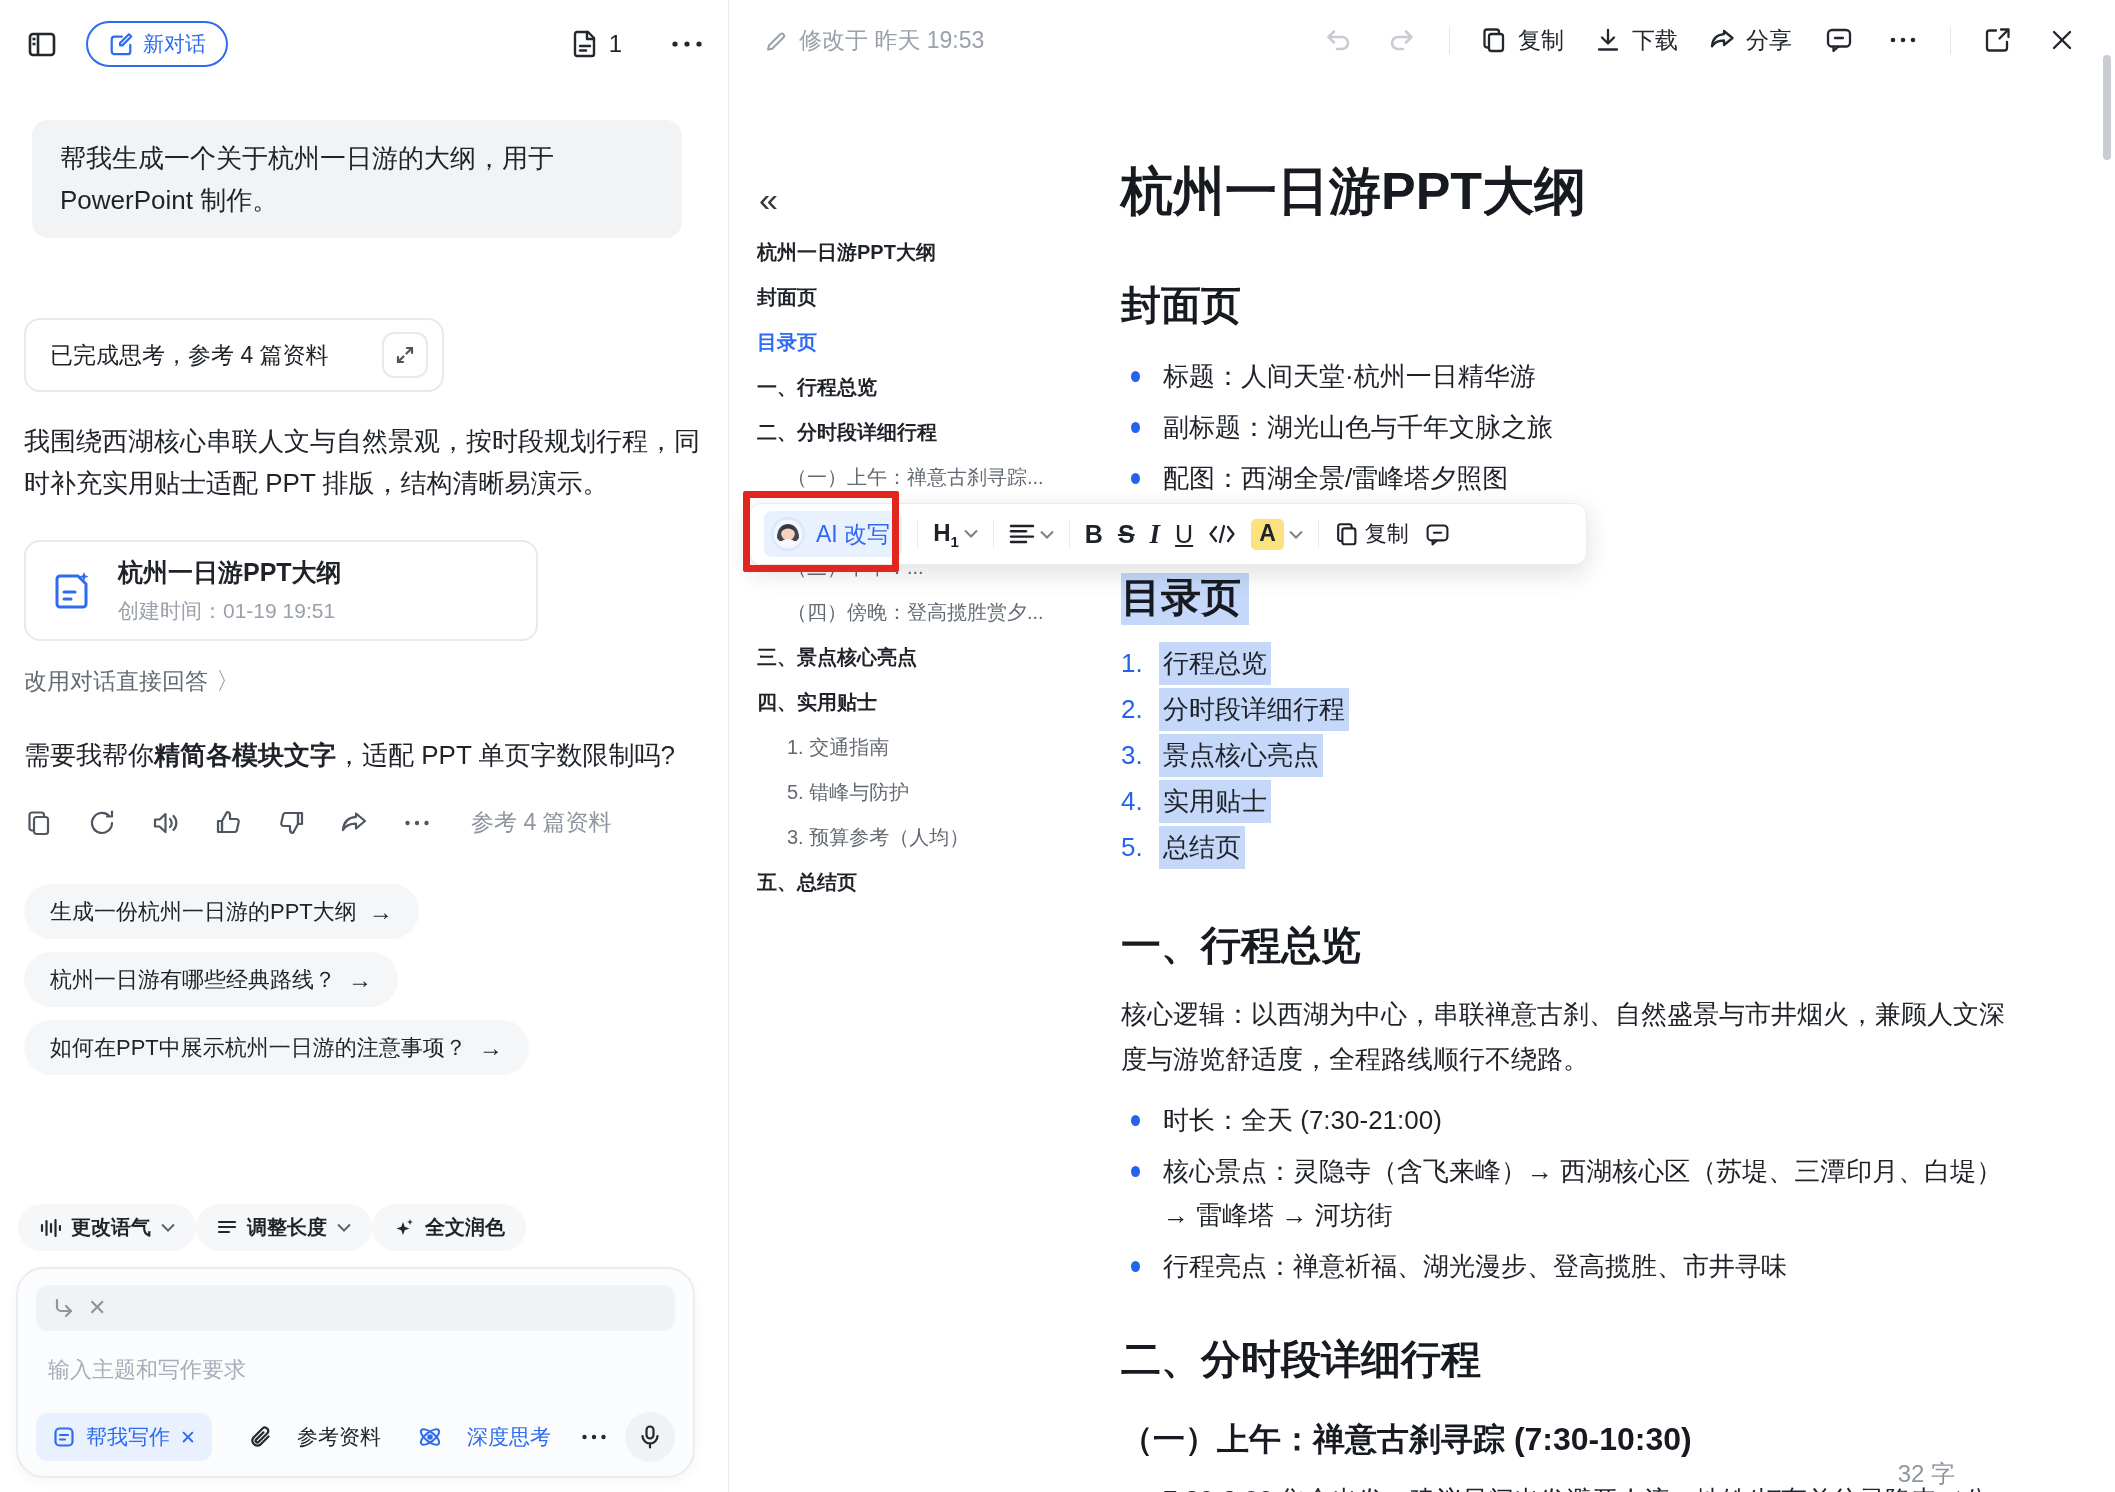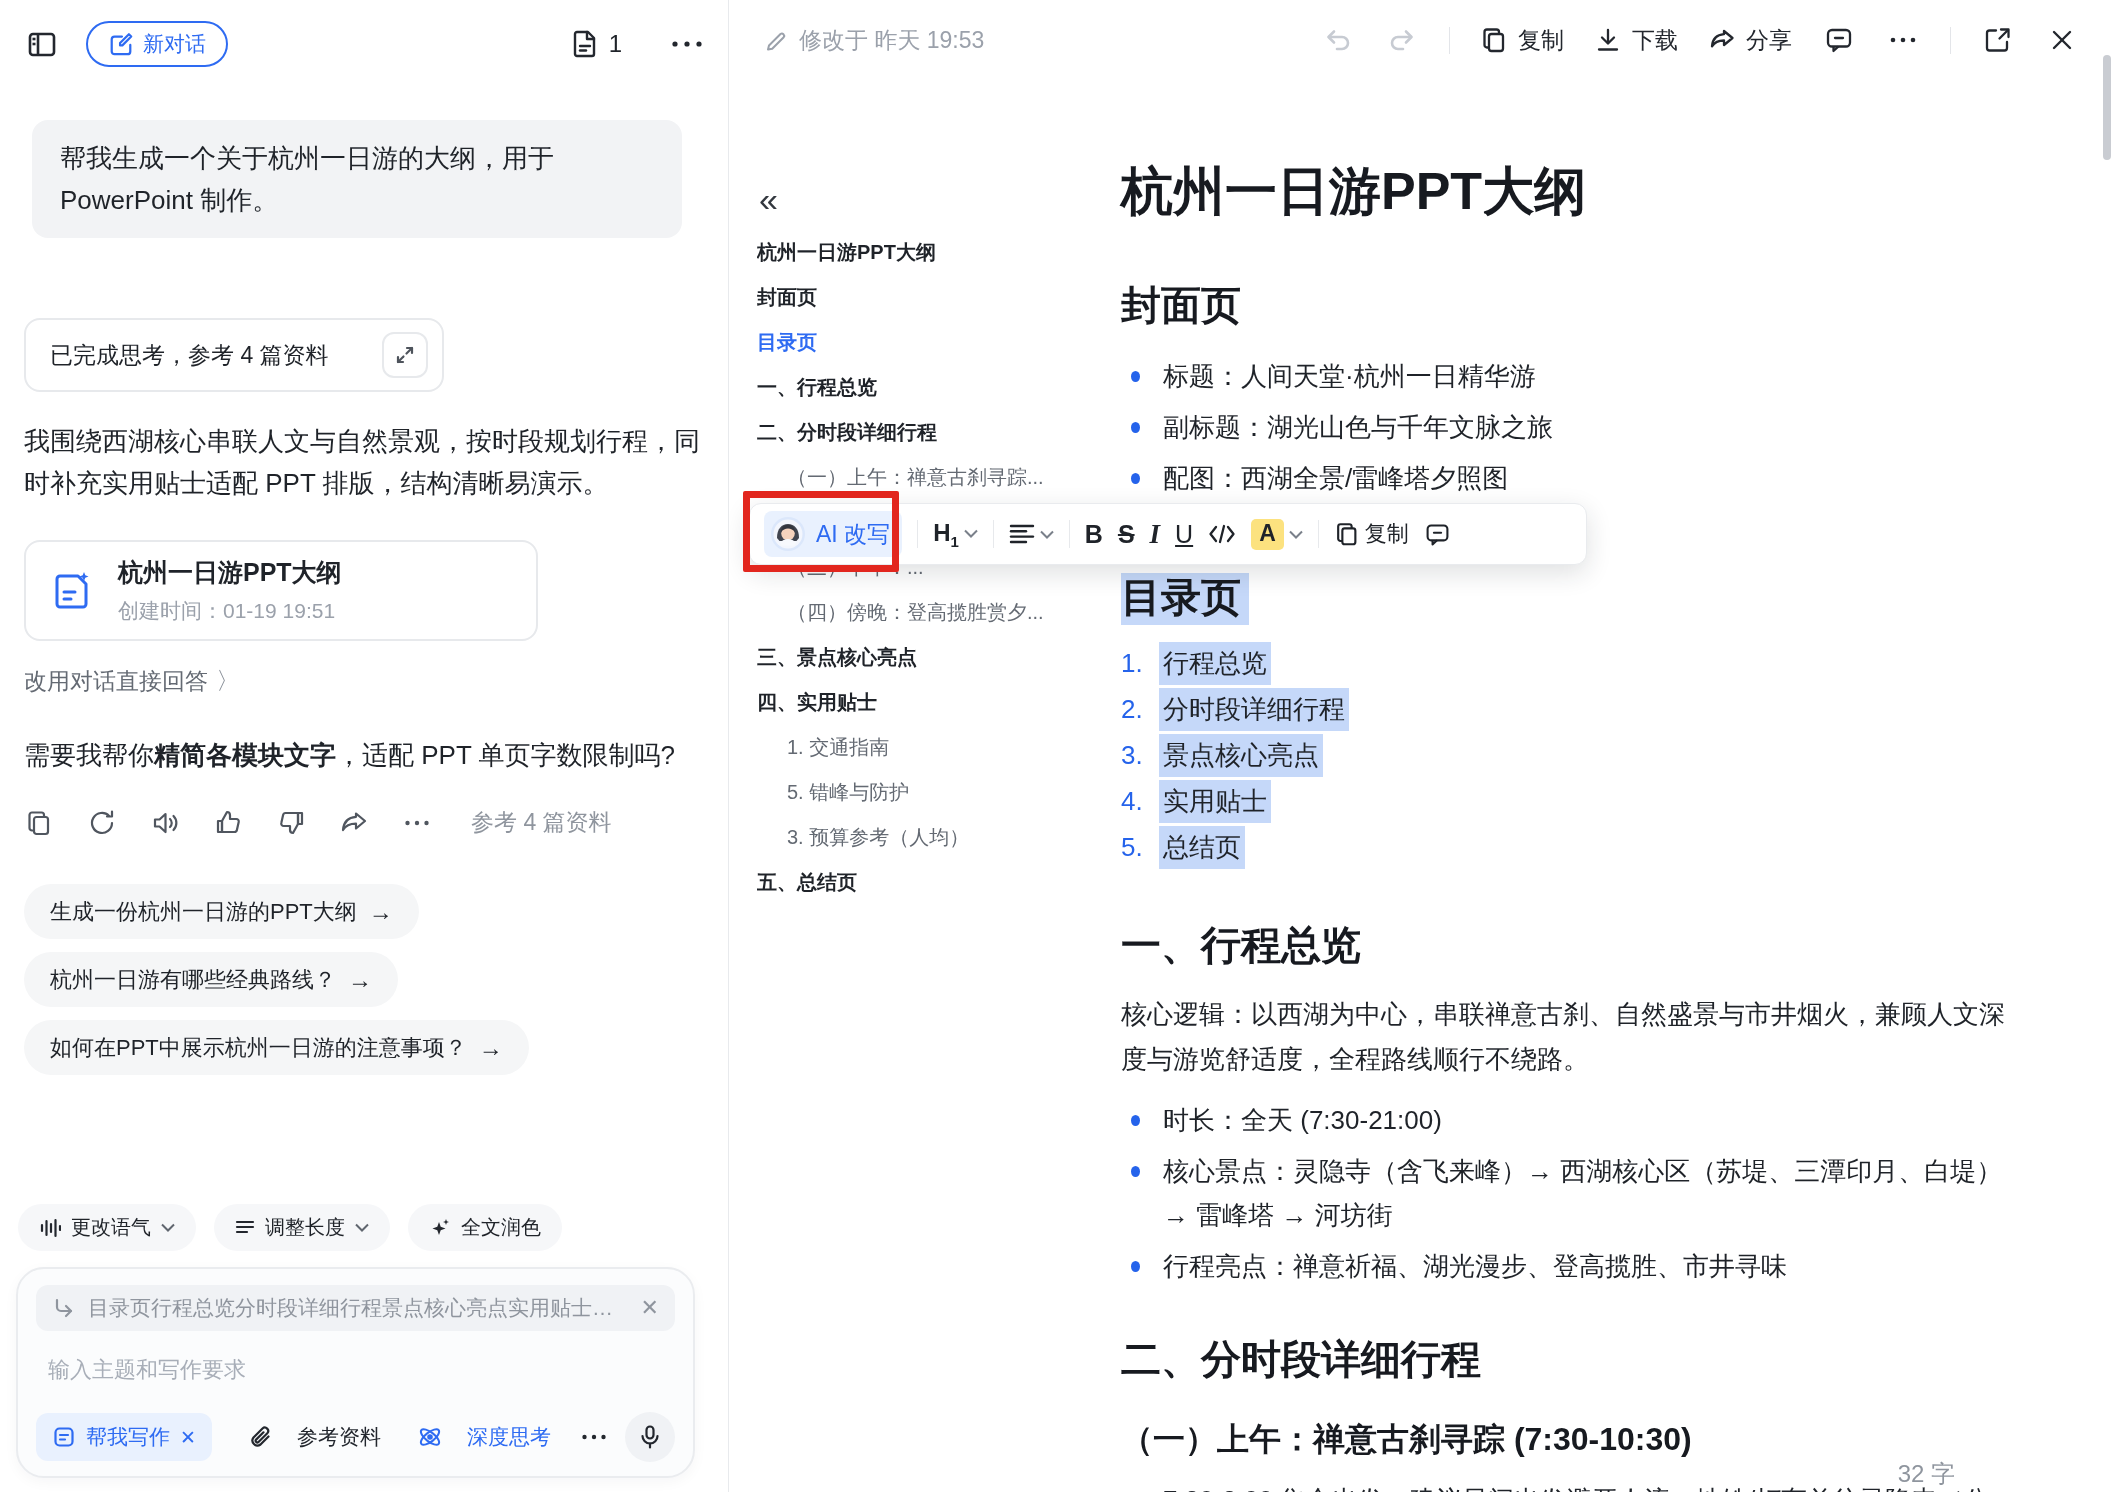--- a/index.html
+++ b/index.html
@@ -37,21 +37,21 @@
 
   .msg-actions { margin-top:32px; display:flex; align-items:center; gap:33px; }
   .msg-action { width:30px; height:30px; display:flex; align-items:center; justify-content:center; cursor:pointer; }
   .refs-label { font-size:23px; color:#8f959e; margin-left:6px; cursor:pointer; }
 
   .suggestions { margin-top:46px; }
   .suggestion-chip { display:flex; width:fit-content; align-items:center; gap:12px; background:#f5f6f7; border-radius:28px; height:55px; padding:0 26px; font-size:22px; color:#1f2329; margin-bottom:13px; cursor:pointer; }
   .chip-arrow { font-size:24px; }
 
   .chat-bottom { position:absolute; left:16px; right:33px; bottom:14px; }
-  .quick-actions { display:flex; gap:18px; margin-left:2px; }
+  .quick-actions { display:flex; gap:0; margin-left:2px;font-weight:bold; }
   .quick-pill { display:flex; align-items:center; gap:10px; height:47px; padding:0 21px; background:#f6f7f9; border-radius:24px; font-size:20px; color:#1f2329; cursor:pointer; }
   .pill-chevron { color:#60666f; }
 
   .composer { margin-top:16px; background:#fbfcfd; border:2px solid #eaecef; border-radius:28px; height:211px; padding:16px 18px 14px 18px; position:relative; box-shadow:0 4px 14px rgba(31,35,41,.04); }
   .quote-chip { display:flex; align-items:center; gap:12px; background:#f0f2f5; border-radius:12px; height:46px; padding:0 16px; color:#8f959e; font-size:21px; }
   .quote-text { flex:1; white-space:nowrap; overflow:hidden; text-overflow:ellipsis; }
   .quote-close { font-size:22px; color:#8f959e; cursor:pointer; }
   .composer-placeholder { margin:24px 0 0 12px; font-size:22px; color:#a8aeb8; }
   .composer-row { position:absolute; left:18px; right:18px; bottom:14px; display:flex; align-items:center; }
   .write-pill { display:flex; align-items:center; gap:10px; background:#e9f1fe; color:#2e6bf2; border-radius:12px; height:48px; padding:0 16px; font-size:21px; cursor:pointer; }
@@ -309,21 +309,20 @@
     </div>
 
     <div class="composer">
       <div class="quote-chip">
         <span>
             <svg width="24" height="24" viewBox="0 0 24 24" fill="none" stroke="#8f959e" stroke-width="2.2" stroke-linecap="round" stroke-linejoin="round">
               <path d="M5 4v7a4 4 0 0 0 4 4h10"></path>
               <polyline points="14,10 19,15 14,20"></polyline>
             </svg>
           </span>
-        <span class="quote-text">目录页行程总览分时段详细行程景点核心亮点实用贴士总...</span>
         <span class="quote-close">✕</span>
       </div>
       <div class="composer-placeholder">输入主题和写作要求</div>
       <div class="composer-row">
         <div class="write-pill">
           <span>
               <svg width="24" height="24" viewBox="0 0 24 24" fill="none" stroke="#2e6bf2" stroke-width="2.2" stroke-linejoin="round" stroke-linecap="round">
                 <rect x="3.5" y="3.5" width="17" height="17" rx="4"></rect>
                 <line x1="8" y1="10" x2="16" y2="10"></line>
                 <line x1="8" y1="14.5" x2="13" y2="14.5"></line>

